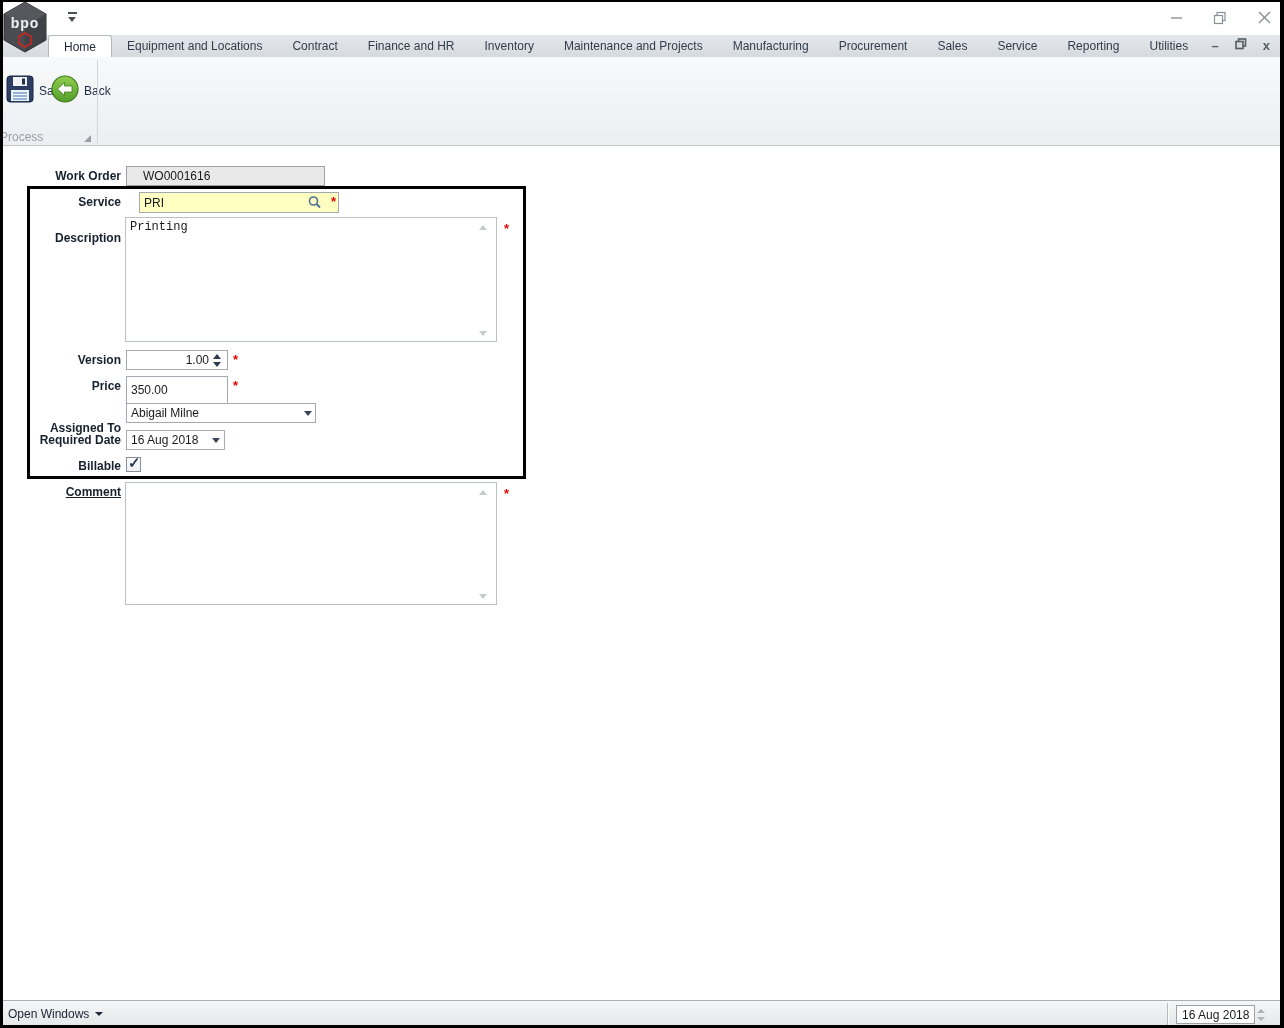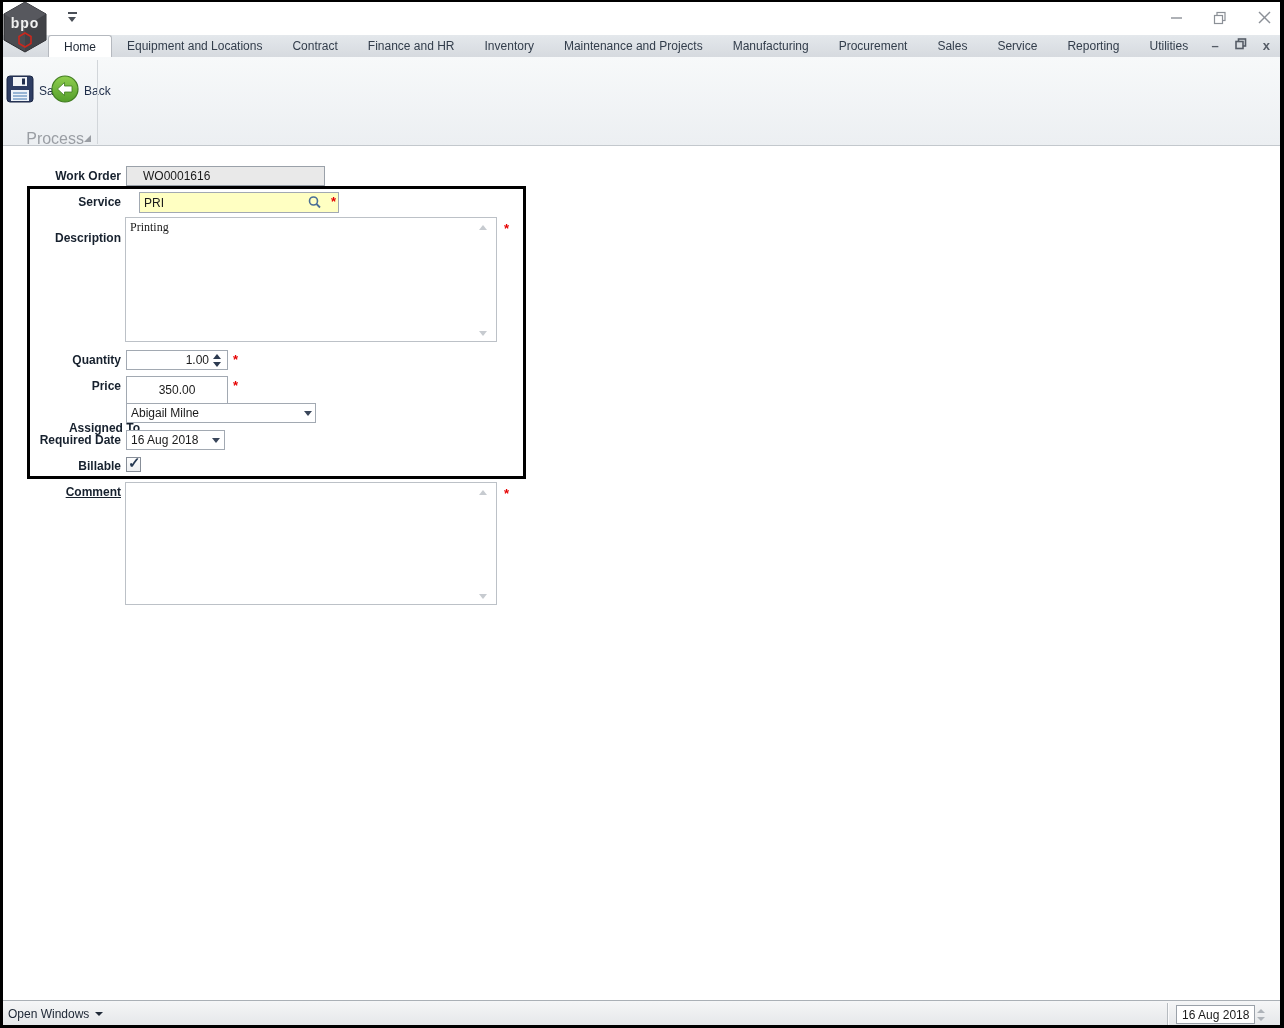--- a/index.html
+++ b/index.html
@@ -23,31 +23,31 @@
   .tab { height:22px; padding:0 15px; display:flex; align-items:center; font-size:12px; color:#323d4b; white-space:nowrap; cursor:default; }
   .tab.selected { background:#fff; border:1px solid #b5b9bf; border-bottom:none; border-radius:3px 3px 0 0; color:#1f2835; }
   .mdi-controls { position:absolute; right:14px; top:3px; display:flex; gap:16px; align-items:center; }
   .mdi-btn { font-size:13px; font-weight:bold; color:#555c66; line-height:16px; }
 
   
   .ribbon { position:absolute; left:0; top:57px; width:1284px; height:89px; background:linear-gradient(#f7f9fa,#ecef f1); background:linear-gradient(#f7f9fa,#eceff2); border-bottom:1px solid #c3c8cd; }
   .ribbon-btn { position:absolute; top:6px; width:42px; height:56px; display:flex; align-items:center; gap:4px; cursor:default; }
   .ribbon-btn .lbl2 { font-size:12px; color:#1e2c48; }
   .group-label-row { position:absolute; left:0; top:73px; width:97px; height:16px; }
-  .group-label { position:absolute; left:0; top:0; width:84px; text-align:right; font-size:16px; color:#9a9ea4; }
+  .group-label { position:absolute; left:0; top:0; width:84px; text-align:left; font-size:12px; color:#9a9ea4; }
   .dialog-launcher { position:absolute; left:84px; top:5px; width:0; height:0; border-left:7px solid transparent; border-bottom:7px solid #9a9ea4; }
   .group-sep { position:absolute; left:97px; top:3px; width:1px; height:84px; background:#d2d6da; }
 
   
   .content { position:absolute; left:0; top:147px; width:1284px; height:853px; background:#fff; }
   .lbl { position:absolute; left:0; width:121px; text-align:right; font-size:12px; font-weight:bold; color:#17212e; }
   .field { position:absolute; border:1px solid #a2a9b2; background:#fff; font-family:"Liberation Sans",sans-serif; font-size:12px; color:#1a1a1a; padding:0 4px; outline:none; }
   .field.readonly { background:#e9e9e9; border-color:#9aa1a9;padding-left:16px; }
   .field.lookup { background:#ffffc2; padding-right:22px; }
-  .ta { position:absolute; border:1px solid #bcc1c7; background:#fff; font-family:Liberation Serif, serif; font-size:12px; color:#1a1a1a; padding:2px 20px 2px 4px; resize:none; outline:none; overflow:hidden; }
+  .ta { position:absolute; border:1px solid #bcc1c7; background:#fff; font-family:Liberation Mono, monospace; font-size:12px; color:#1a1a1a; padding:2px 20px 2px 4px; resize:none; outline:none; overflow:hidden; }
   .req { position:absolute; color:#e60000; font-weight:bold; font-size:13px; }
   .search-glyph { position:absolute; pointer-events:none; }
   .spin { position:absolute; display:flex; flex-direction:column; justify-content:center; gap:3px; }
   .spin .up { width:0; height:0; border-left:4px solid transparent; border-right:4px solid transparent; border-bottom:5px solid #2c3a50; }
   .spin .dn { width:0; height:0; border-left:4px solid transparent; border-right:4px solid transparent; border-top:5px solid #2c3a50; }
   .dd-arrow { position:absolute; width:0; height:0; border-left:4.5px solid transparent; border-right:4.5px solid transparent; border-top:5px solid #39465a; }
   .ta-arrow-up { position:absolute; width:0; height:0; border-left:4px solid transparent; border-right:4px solid transparent; border-bottom:5px solid #c7cbd0; }
   .ta-arrow-dn { position:absolute; width:0; height:0; border-left:4px solid transparent; border-right:4px solid transparent; border-top:5px solid #c7cbd0; }
   .checkbox { position:absolute; width:15px; height:15px; border:1px solid #878e98; background:linear-gradient(#fdfdfd,#eef0f2); cursor:default; }
   .checkbox .mark { position:absolute; left:1px; top:-4px; font-size:15px; font-weight:bold; color:#273a53; }
@@ -182,33 +182,33 @@
         </svg>
     </span>
     <span class="req" style="left:331px; top:47px;">*</span>
 
     <div class="lbl" style="top:84px;">Description</div>
     <textarea class="ta" style="left: 125px; top: 70px; width: 372px; height: 125px;">Printing</textarea>
     <span class="ta-arrow-up" style="left:479px; top:78px;"></span>
     <span class="ta-arrow-dn" style="left:479px; top:184px;"></span>
     <span class="req" style="left:504px; top:74px;">*</span>
 
-    <div class="lbl" style="top:206px;">Quantity</div>
+    <div class="lbl" style="top:206px;">Version</div>
     <input class="field" style="left: 126px; top: 203px; width: 102px; height: 20px; text-align: right; padding-right: 18px;" value="1.00">
     <span class="spin" style="left:213px; top:204px; height:18px;">
       <span class="up"></span>
       <span class="dn"></span>
     </span>
     <span class="req" style="left:233px; top:205px;">*</span>
 
     <div class="lbl" style="top:232px;">Price</div>
-    <input class="field" style="left: 126px; top: 229px; width: 102px; height: 28px; text-align: center;" value="350.00">
+    <input class="field" style="left: 126px; top: 229px; width: 102px; height: 28px; text-align: left;" value="350.00">
     <span class="req" style="left:233px; top:231px;">*</span>
 
-    <div class="lbl" style="top:274px;margin-left:19px;">Assigned To</div>
+    <div class="lbl" style="top:274px;">Assigned To</div>
     <div class="field" style="left:126px; top:256px; width:190px; height:20px; line-height:18px;">
       <span>Abigail Milne</span>
       <span class="dd-arrow" style="left:177px; top:7px;"></span>
     </div>
 
     <div class="lbl" style="top:286px;">Required Date</div>
     <div class="field" style="left:126px; top:283px; width:99px; height:20px; line-height:18px;">
       <span>16 Aug 2018</span>
       <span class="dd-arrow" style="left:85px; top:7px;"></span>
     </div>

